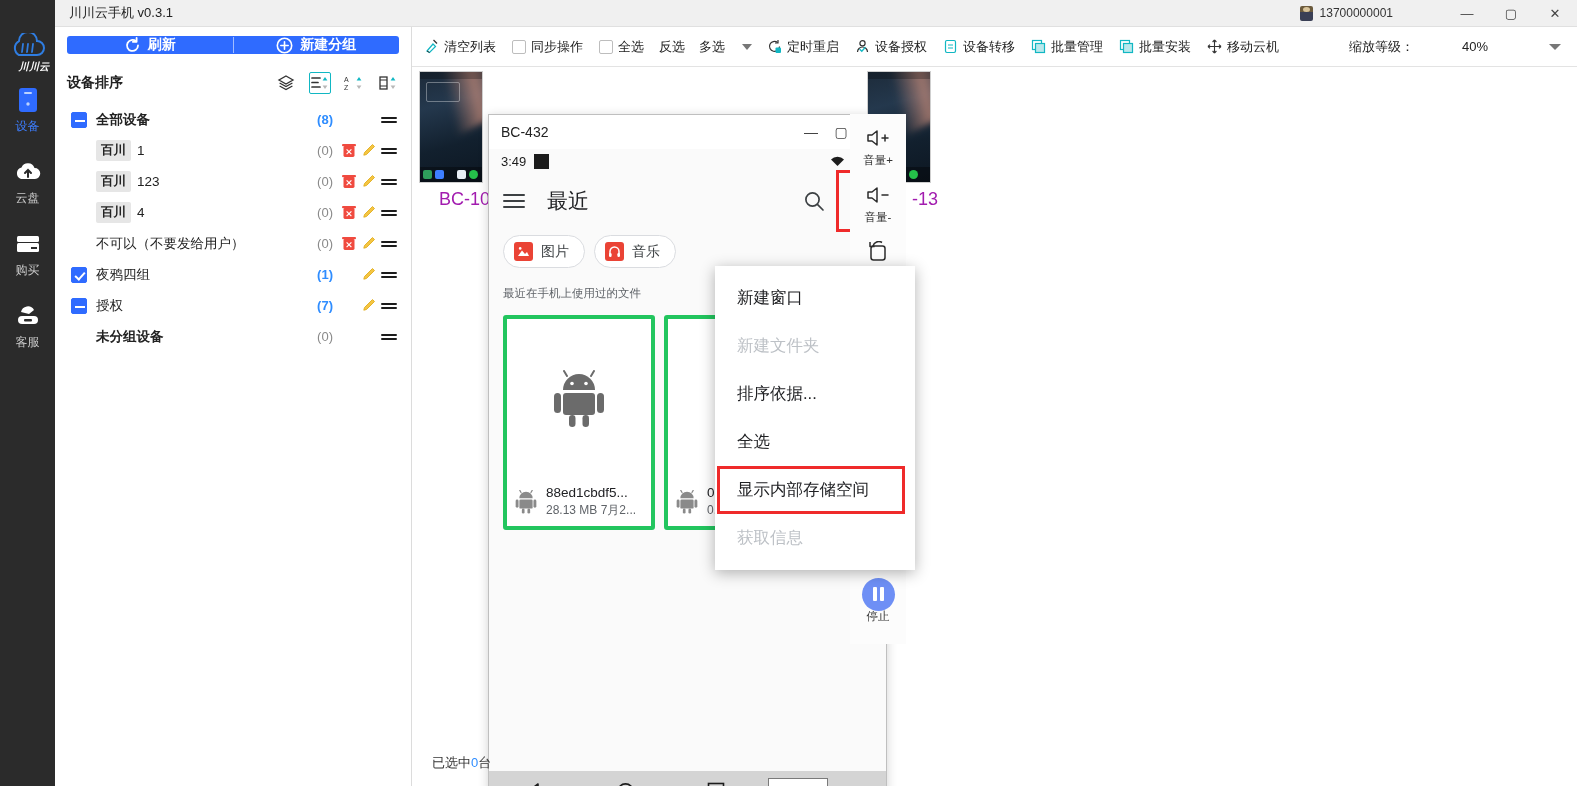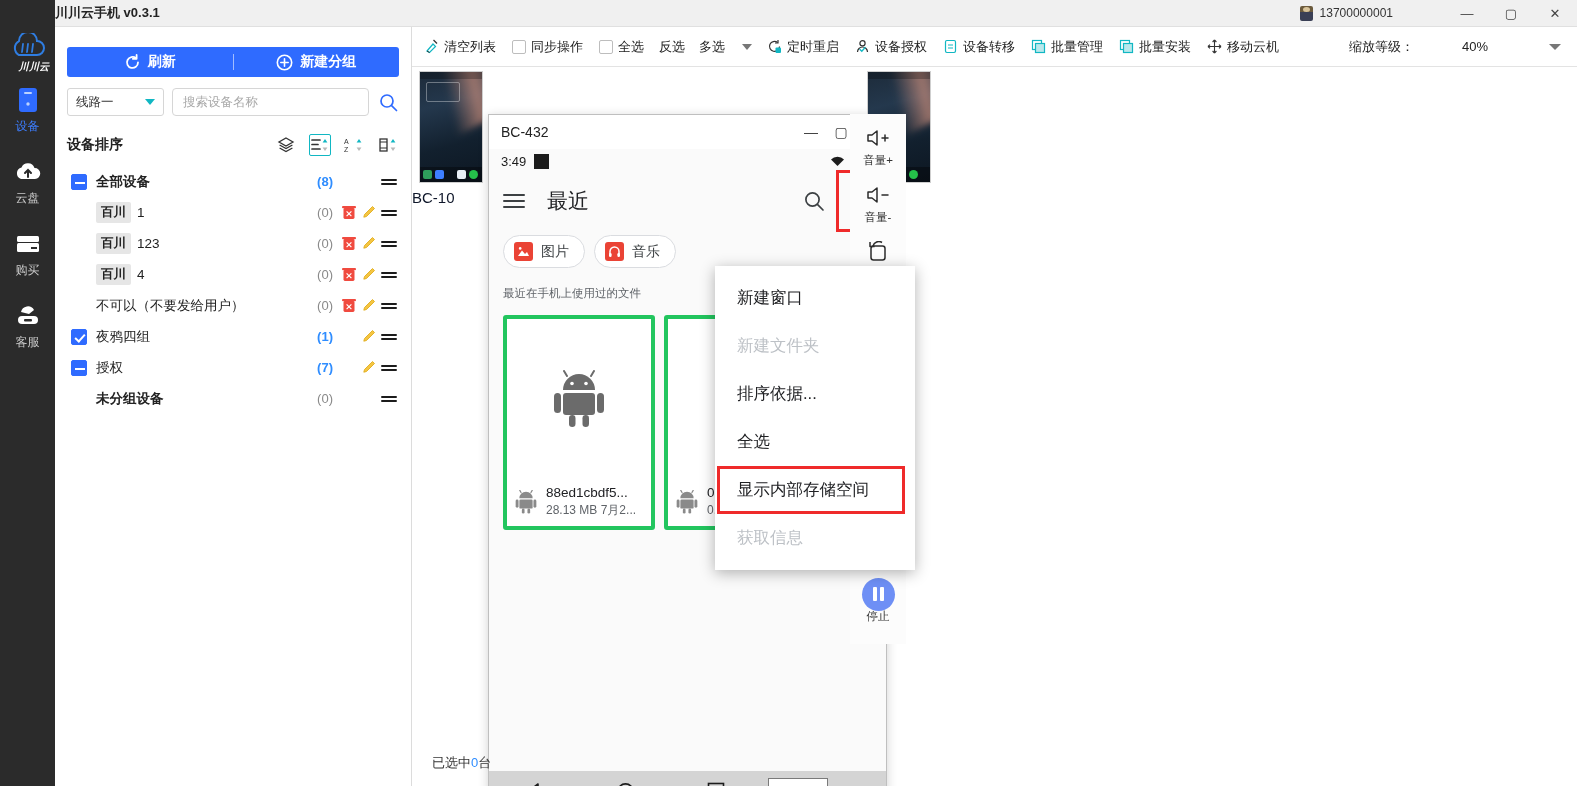--- a/index.html
+++ b/index.html
@@ -13,21 +13,21 @@
   .app { position: relative; width: 1577px; height: 786px; }
 
   
   .titlebar {
     position: absolute; left: 0; top: 0; width: 1577px; height: 27px;
     background: #f0f0f0; border-bottom: 1px solid #e0e0e0;
     display: flex; align-items: center;
   }
   .titlebar-left { width: 55px; height: 27px; background: #2b2b2b; }
   .titlebar-title {
-    font-size: 13px; color: #222; font-weight: 700;
+    font-size: 13px; color: #222; margin-left: 14px; font-weight: 400;
   }
   .titlebar-right {
     margin-left: auto; display: flex; align-items: center; height: 27px;
   }
   .user-chip { display: flex; align-items: center; gap: 7px; margin-right: 52px; }
   .user-avatar {
     width: 13px; height: 15px; background: linear-gradient(#6b5a3c 40%, #3a3f55 40%);
     border-radius: 2px; position: relative;
   }
   .user-avatar:after{
@@ -59,21 +59,21 @@
   .rail-label { font-size: 12px; color: #c9c9c9; }
   .rail-item.active .rail-label { color: #3d7eff; }
   .rail-icon { width: 26px; height: 28px; display:flex; align-items:center; justify-content:center;}
 
   
   .leftpanel {
     position: absolute; left: 55px; top: 27px; width: 357px; height: 759px;
     background: #ffffff; border-right: 1px solid #dcdcdc;
   }
   .btnrow {
-    margin: 20px 12px 0 12px; height: 30px; background: #2f6bff; border-radius: 3px;
+    margin: 9px 12px 0 12px; height: 18px; background: #2f6bff; border-radius: 3px;
     display: flex; align-items: center; color: #fff; cursor: pointer;
   }
   .btnrow .half {
     flex: 1; display: flex; align-items: center; justify-content: center; gap: 7px;
     font-size: 14px; font-weight: 600;
   }
   .btnrow .sep { width: 1px; height: 16px; background: rgba(255,255,255,.55); }
   .searchrow { display: flex; align-items: center; gap: 8px; margin: 11px 12px 0 12px; }
   .select-line {
     width: 97px; height: 28px; border: 1px solid #d6d6d6; border-radius: 3px;
@@ -165,21 +165,21 @@
   .thumb .screen .statusbar { position:absolute; left:0; top:0; width:100%; height:7px; background:rgba(0,0,0,.25); }
   .thumb .screen .dock {
     position:absolute; left:0; bottom:0; width:100%; height:15px; background:rgba(0,0,0,.35);
     display:flex; align-items:center; gap:3px; padding-left:3px;
   }
   .thumb .screen .dicon { width:9px; height:9px; border-radius:2px; }
   .thumb .screen .widget {
     position:absolute; left:6px; top:10px; width:34px; height:20px;
     border:1px solid rgba(255,255,255,.35); border-radius:2px;
   }
-  .thumb .label { text-align: left; font-size: 15px; color: #0f172a; margin-top: 6px; }
+  .thumb .label { text-align: right; font-size: 18px; color: #a21caf; margin-top: 6px; }
 
   
   .phonewin {
     position: absolute; left: 76px; top: 47px; width: 399px; height: 700px;
     background: #fff; border: 1px solid #bfbfbf; box-shadow: 0 2px 10px rgba(0,0,0,.18);
   }
   .pw-title {
     height: 34px; display: flex; align-items: center; padding-left: 12px;
     font-size: 14px; color: #222; background: #fff;
   }
@@ -354,33 +354,20 @@
       <div class="sep"></div>
       <div class="half">
         <svg width="17" height="17" viewBox="0 0 17 17">
           <circle cx="8.5" cy="8.5" r="7.2" fill="none" stroke="#fff" stroke-width="1.6"></circle>
           <path d="M8.5 4.8 L8.5 12.2 M4.8 8.5 L12.2 8.5" stroke="#fff" stroke-width="1.6" stroke-linecap="round"></path>
         </svg>
         <span>新建分组</span>
       </div>
     </div>
 
-    <div class="searchrow">
-      <div class="select-line">
-        <span>线路一</span>
-        <span class="caret"></span>
-      </div>
-      <input class="search-input" value="" placeholder="搜索设备名称" style="">
-      <span class="search-go">
-        <svg width="19" height="19" viewBox="0 0 19 19">
-          <circle cx="8" cy="8" r="6" fill="none" stroke="#2f6bff" stroke-width="1.7"></circle>
-          <path d="M12.6 12.6 L17.5 17.5" stroke="#2f6bff" stroke-width="1.7" stroke-linecap="round"></path>
-        </svg>
-      </span>
-    </div>
 
     <div class="sortrow">
       <div class="t">设备排序</div>
       <div class="icons">
         <span class="sorticon">
           <svg width="18" height="18" viewBox="0 0 18 18">
             <path d="M9 2 L16 6 L9 10 L2 6 Z" fill="none" stroke="#333" stroke-width="1.3"></path>
             <path d="M2.6 9 L9 12.6 L15.4 9" fill="none" stroke="#333" stroke-width="1.3"></path>
             <path d="M2.6 12 L9 15.6 L15.4 12" fill="none" stroke="#333" stroke-width="1.3"></path>
           </svg>

